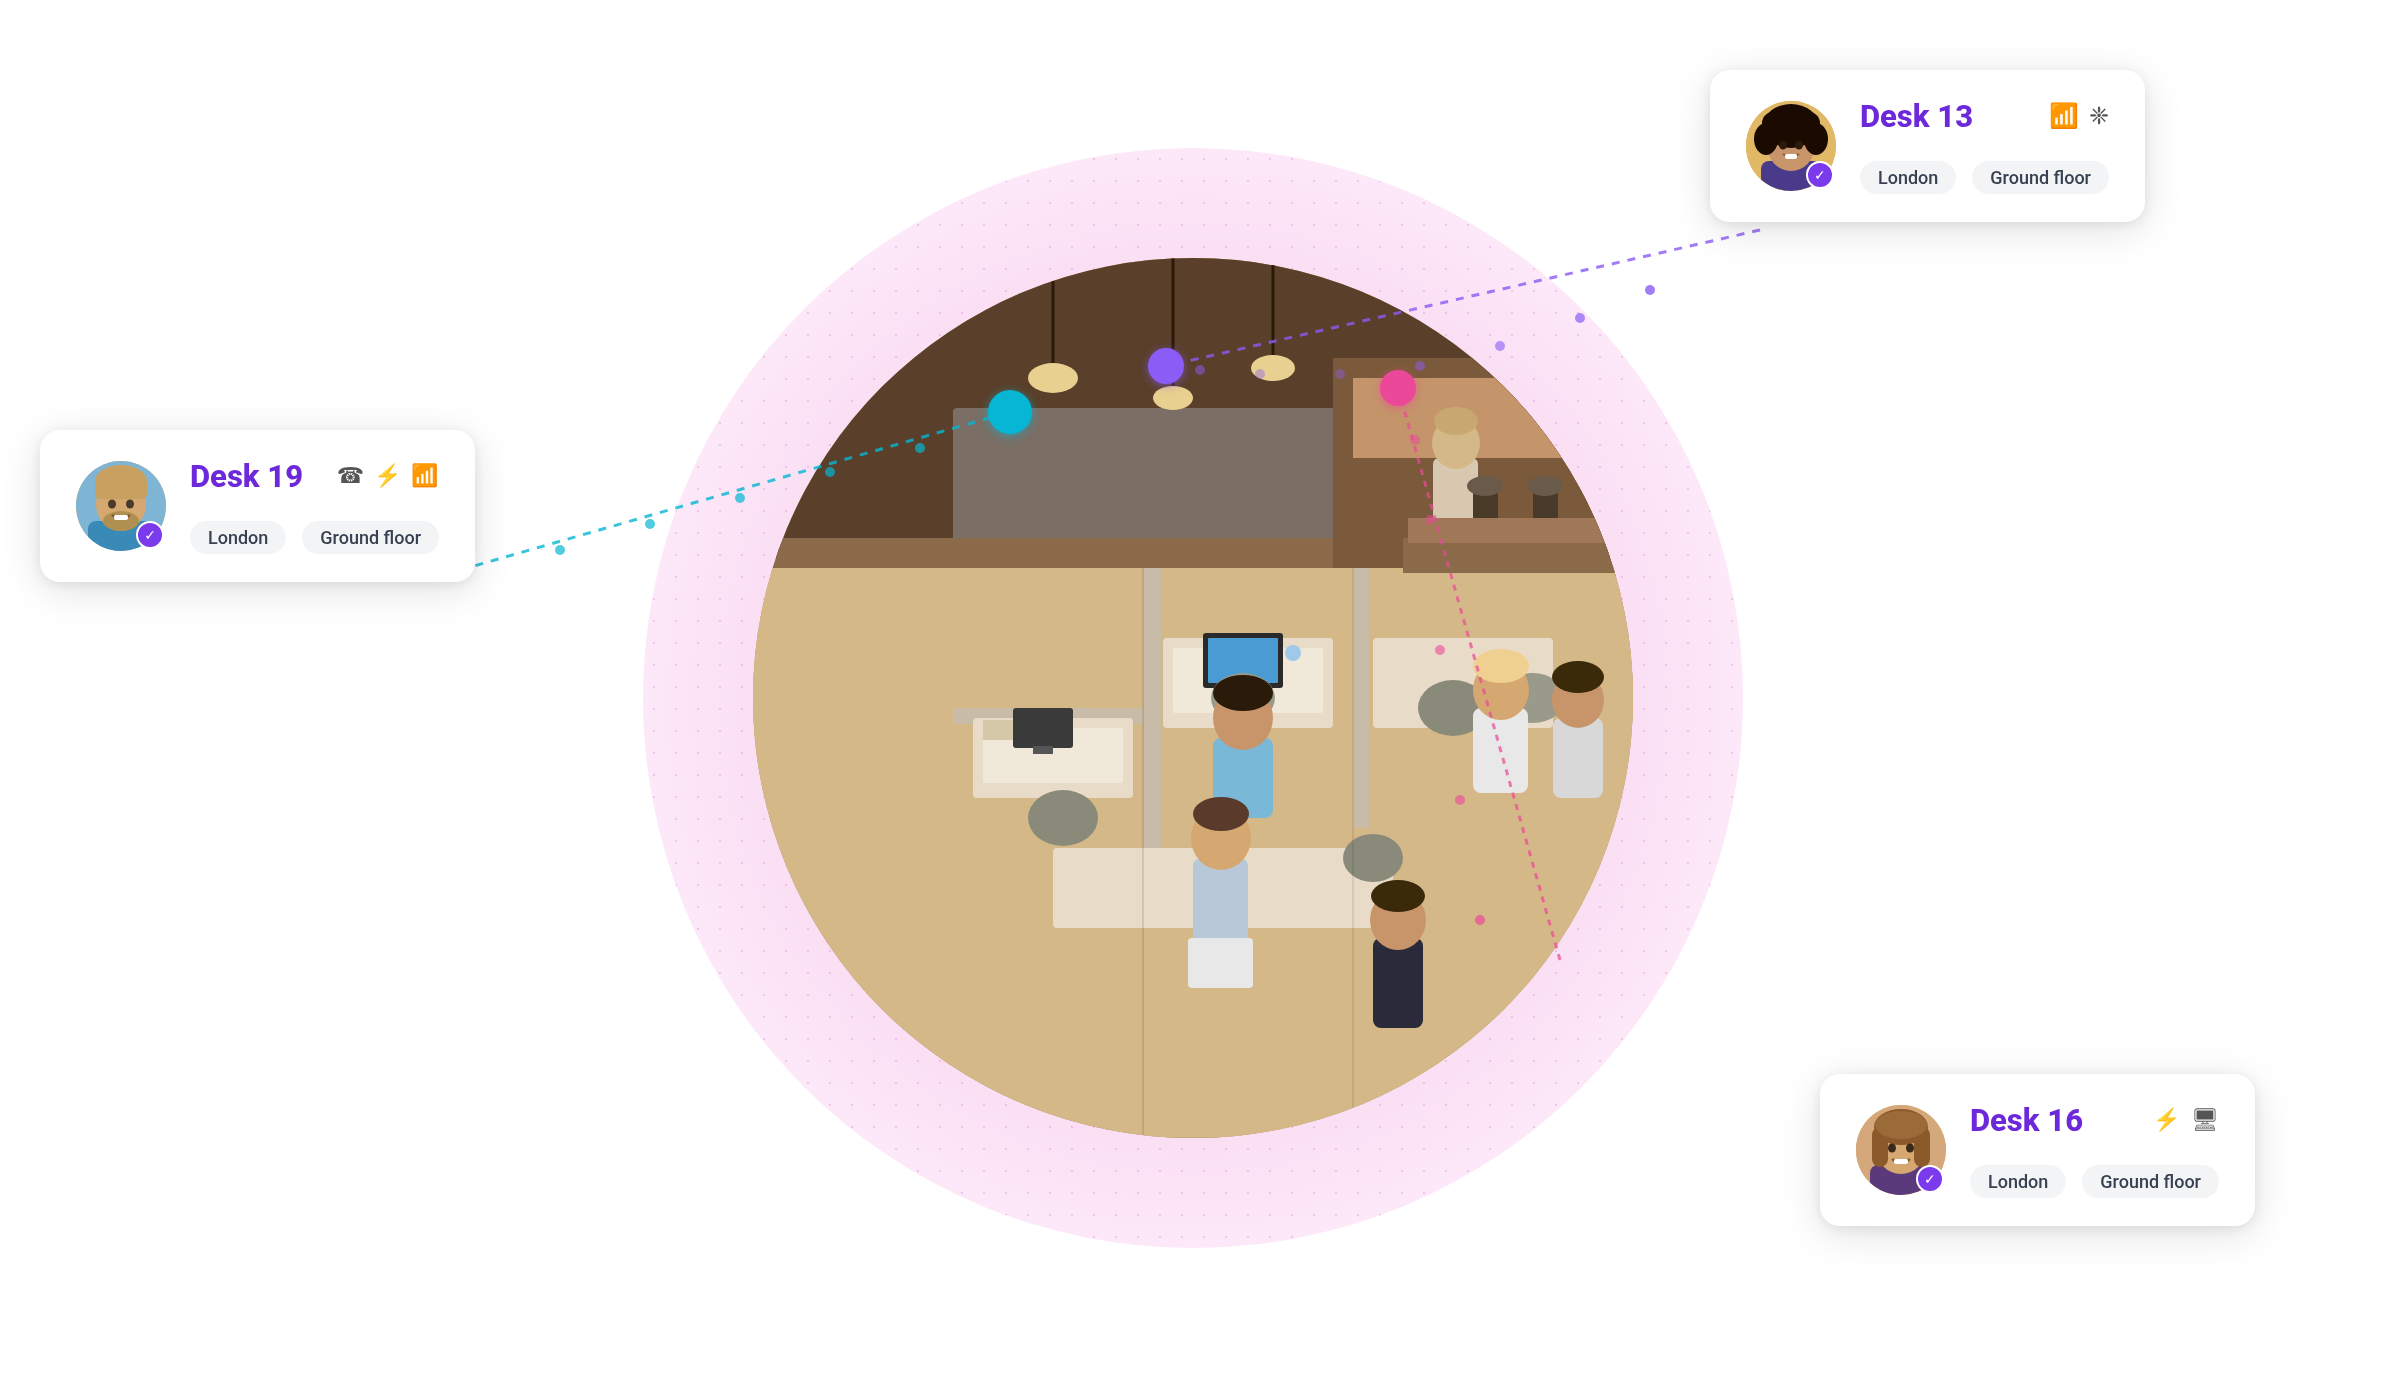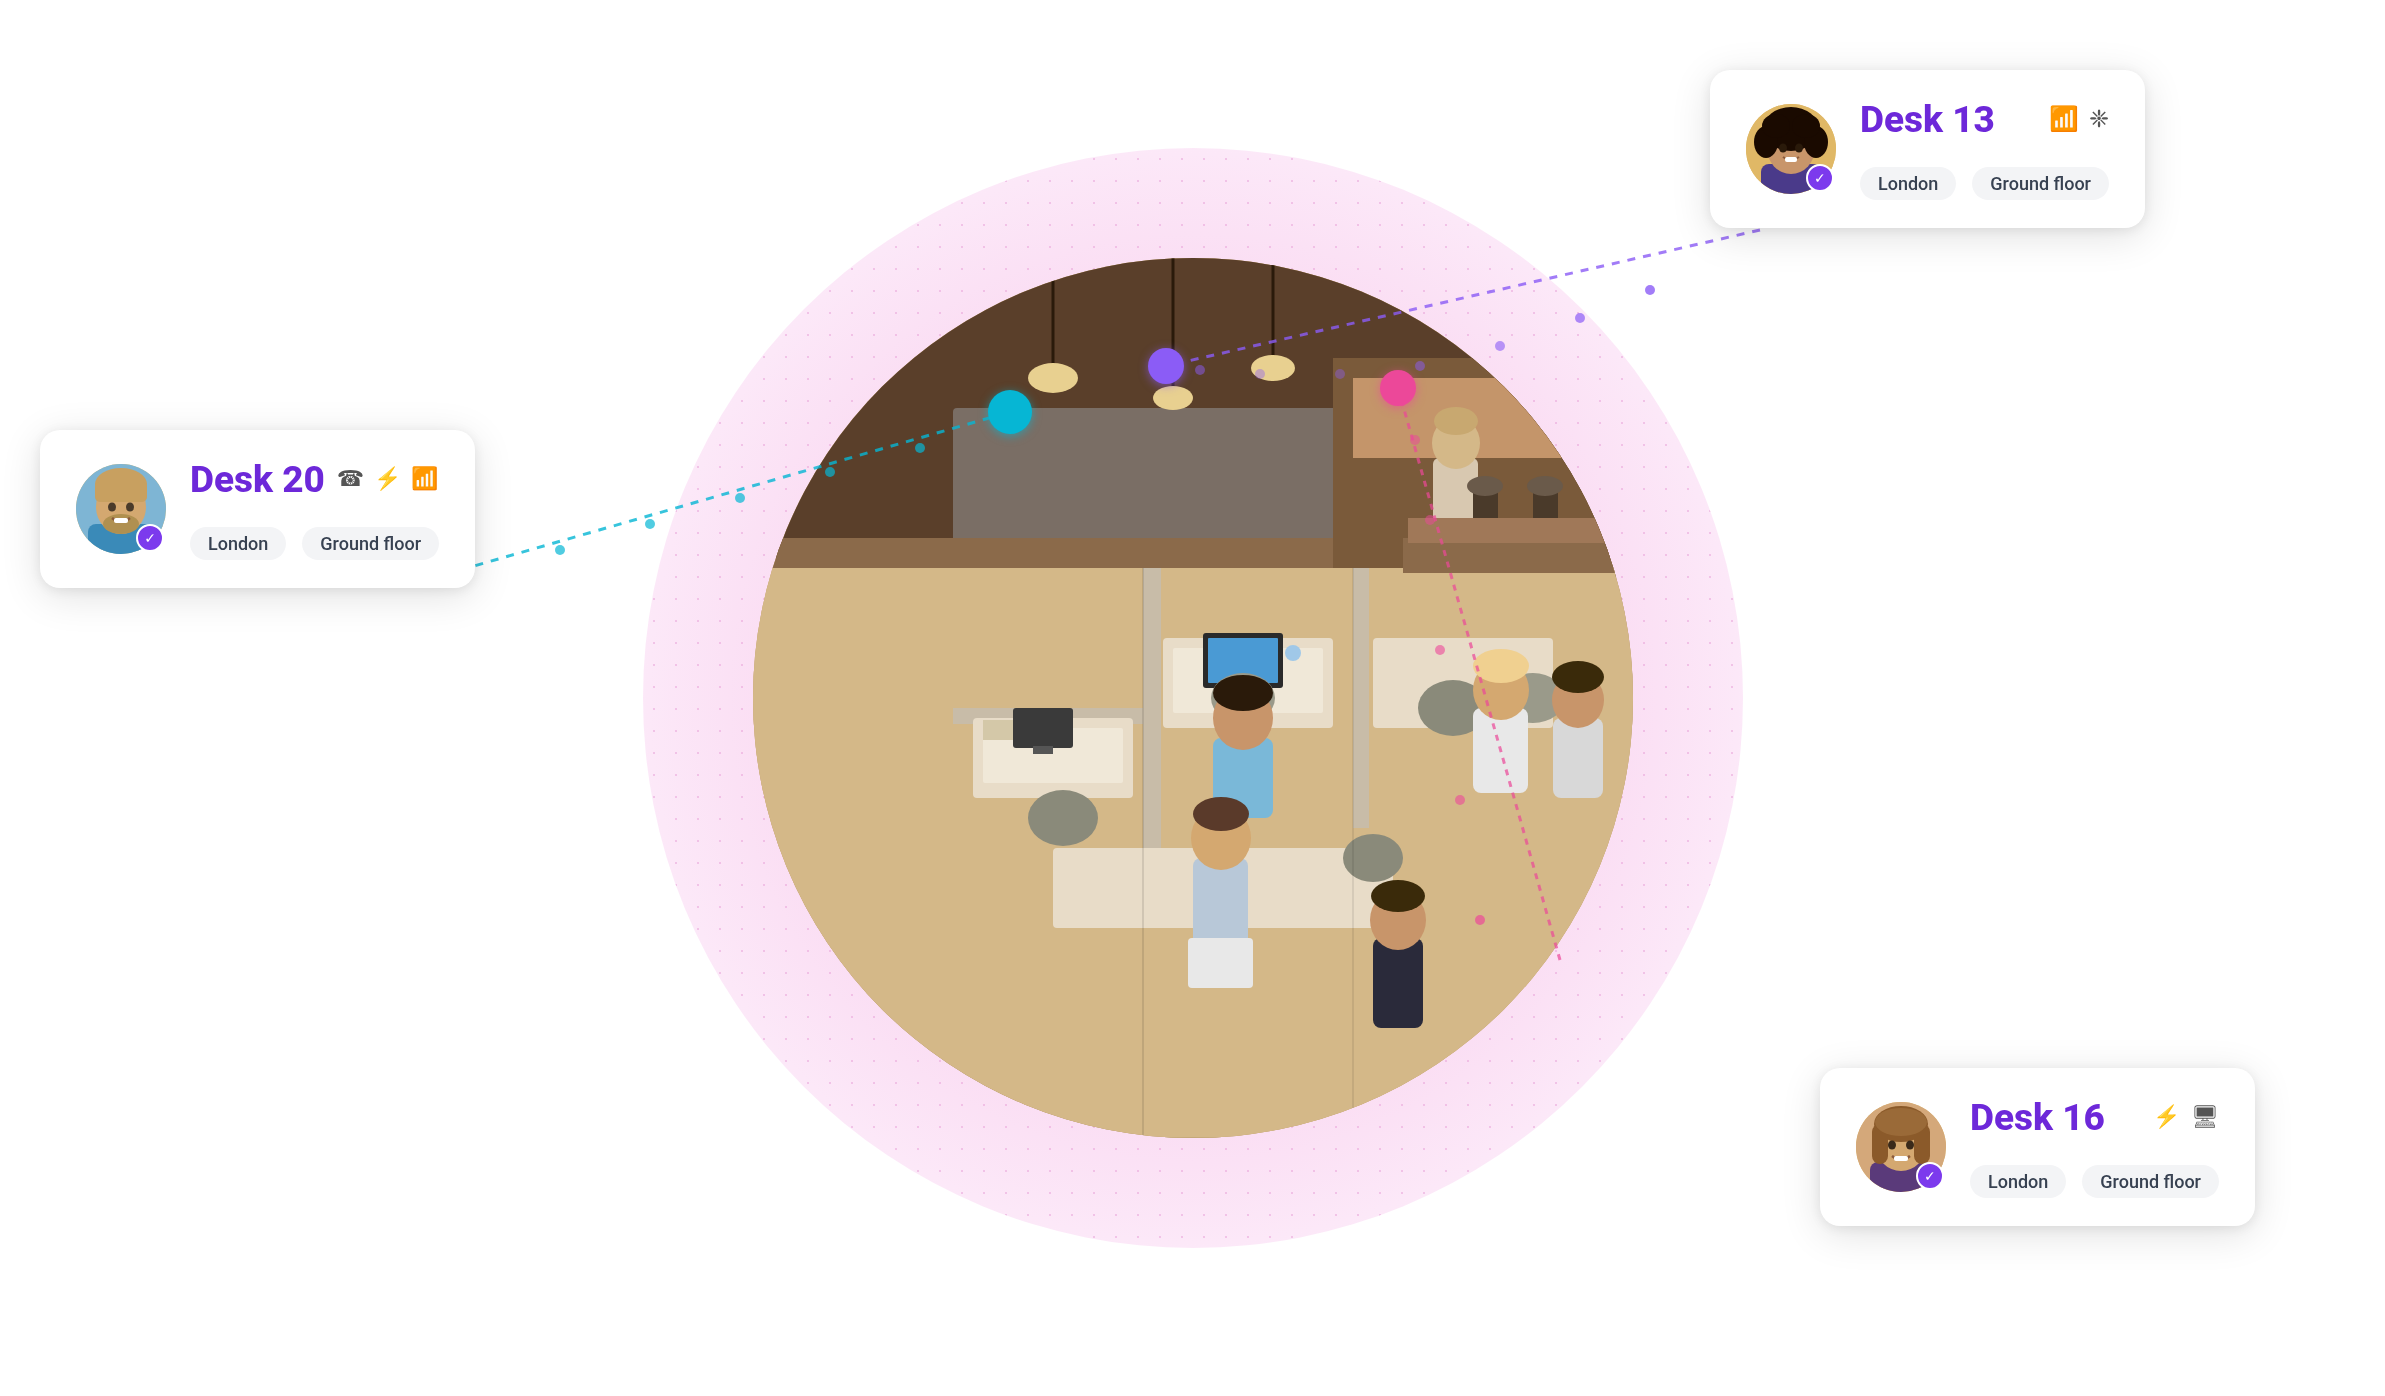--- a/index.html
+++ b/index.html
@@ -102,21 +102,21 @@
       color: white;
       font-size: 14px;
       border: 2px solid white;
     }
 
     .desk-card .card-info {
       flex: 1;
     }
 
     .desk-card .desk-title {
-      font-size: 37px;
+      font-size: 31px;
       font-weight: 800;
       color: #6d28d9;
       margin-bottom: 12px;
     }
 
     .desk-card .card-icons {
       display: flex;
       gap: 10px;
       margin-bottom: 14px;
       color: #555;
@@ -414,21 +414,21 @@
         <ellipse cx="54" cy="43" rx="4" ry="4.5" fill="#4a3a2a"></ellipse>
 
         <path d="M 36 54 Q 45 61 54 54" stroke="#8b5a3a" stroke-width="2.5" fill="none"></path>
         <rect x="38" y="54" width="14" height="5" fill="white" rx="2"></rect>
       </svg>
     </div>
     <div class="avatar-check">✓</div>
   </div>
   <div class="card-info">
     <div style="display:flex;align-items:center;justify-content:space-between;margin-bottom:14px;">
-      <div class="desk-title">Desk 20</div>
+      <div class="desk-title">Desk 19</div>
       <div class="card-icons">
         <span style="font-size:22px;">☎</span>
         <span style="font-size:22px;">⚡</span>
         <span style="font-size:22px;">📶</span>
       </div>
     </div>
     <div class="card-tags">
       <span class="tag">London</span>
       <span class="tag">Ground floor</span>
     </div>

